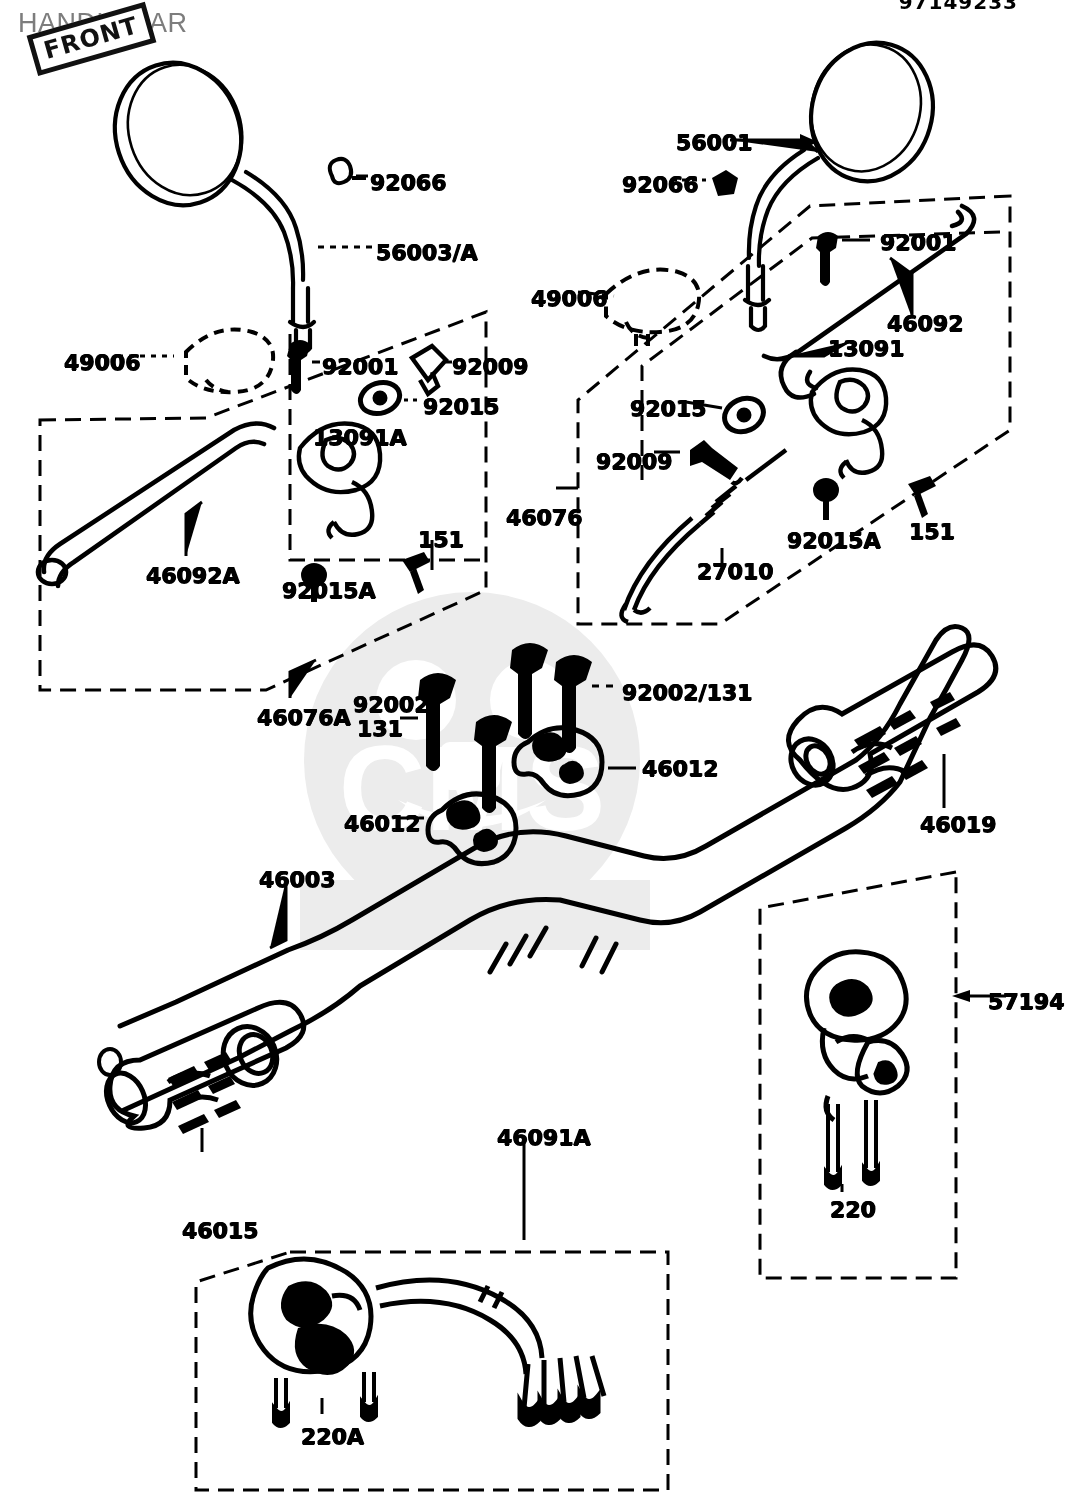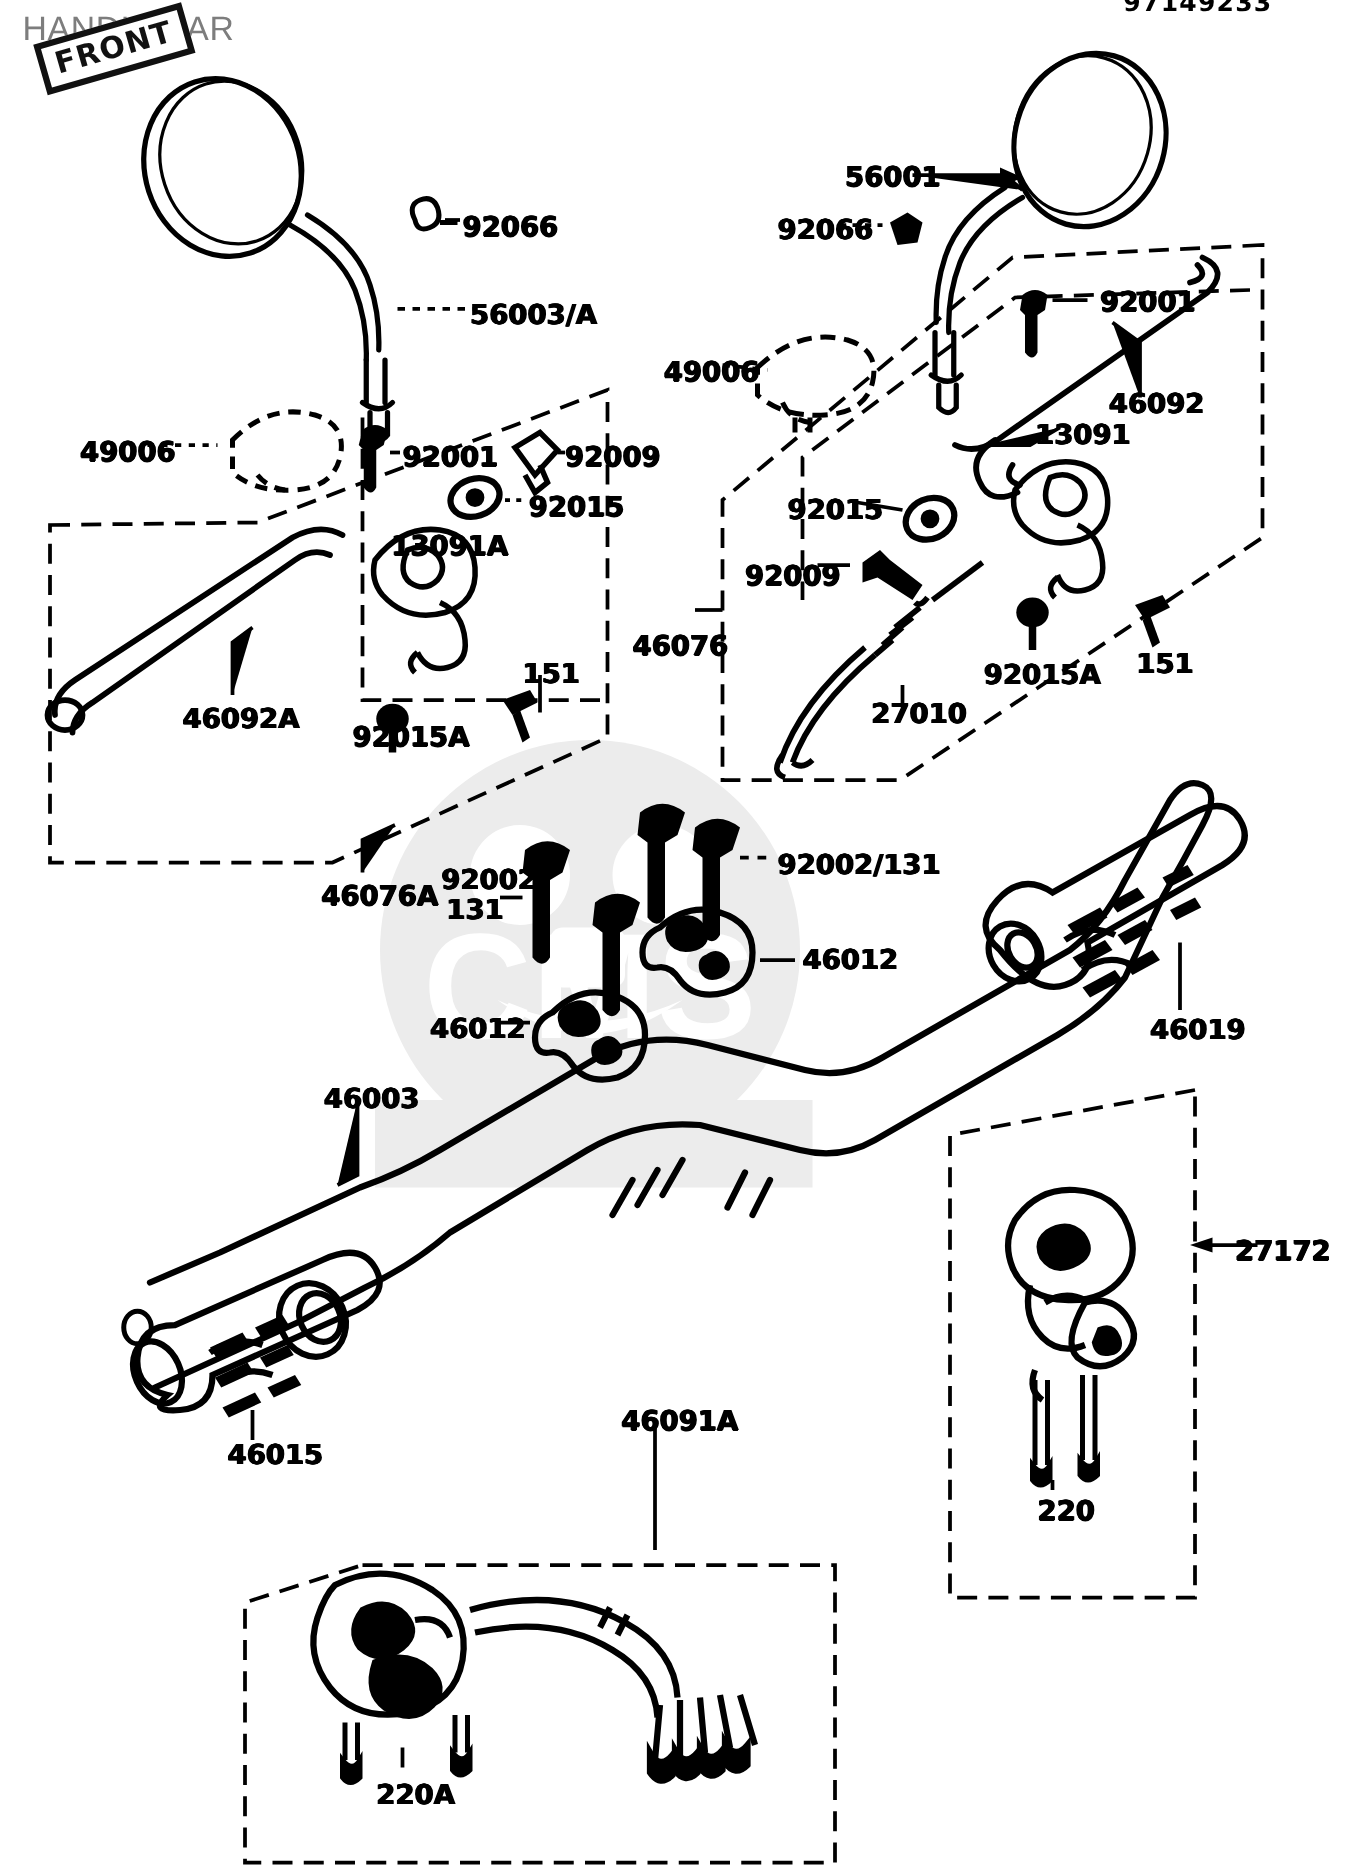--- a/index.html
+++ b/index.html
@@ -433,20 +433,20 @@
       <div class="partno" style="left: 282px; top: 578px;">92015A</div>
       <div class="partno" style="left: 697px; top: 549px; margin-top: 10px;">27010</div>
       <div class="partno" style="left: 257px; top: 705px; text-align: center;">46076A</div>
       <div class="partno" style="left: 353px; top: 692px;">92002/</div>
       <div class="partno" style="left: 357px; top: 716px;">131</div>
       <div class="partno" style="left: 622px; top: 680px;">92002/131</div>
       <div class="partno" style="left: 642px; top: 756px;">46012</div>
       <div class="partno" style="left: 344px; top: 811px;">46012</div>
       <div class="partno" style="left: 920px; top: 812px;">46019</div>
       <div class="partno" style="left: 259px; top: 867px;">46003</div>
-      <div class="partno" style="left: 988px; top: 989px;">27172</div>
+      <div class="partno" style="left: 988px; top: 989px;">57194</div>
       <div class="partno" style="left: 497px; top: 1125px;">46091A</div>
-      <div class="partno" style="left: 182px; top: 1152px;">46015</div>
+      <div class="partno" style="left: 182px; top: 1218px;">46015</div>
       <div class="partno" style="left: 830px; top: 1197px;">220</div>
       <div class="partno" style="left: 301px; top: 1424px;">220A</div>
     </div>
 
 </div>
 
 </body></html>

